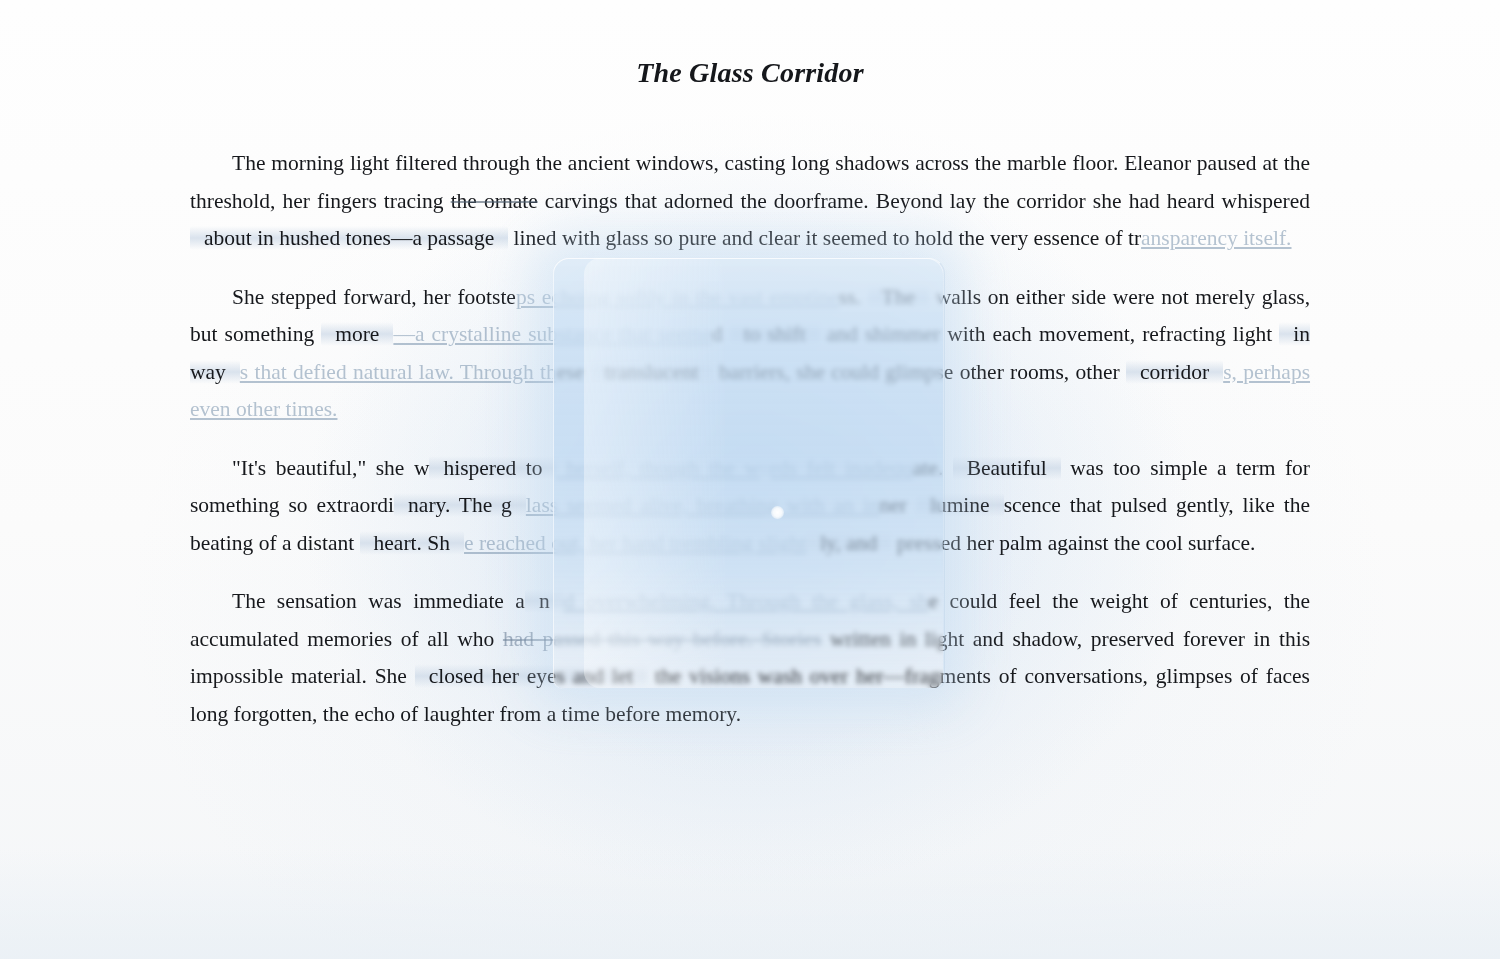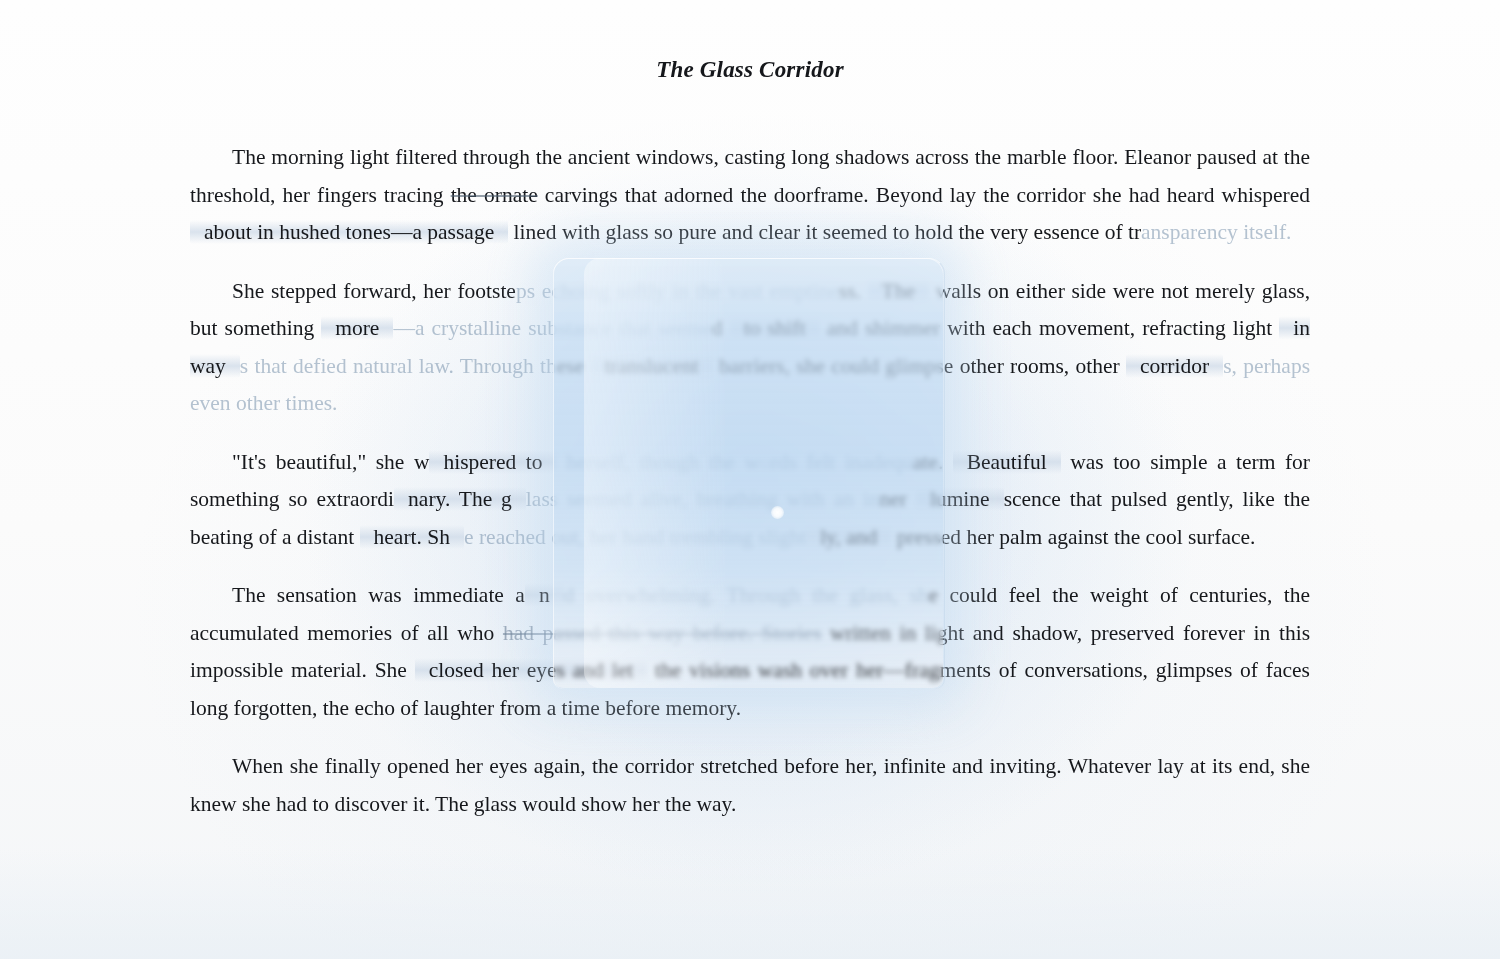--- a/index.html
+++ b/index.html
@@ -31,21 +31,21 @@
   .page {
     position: relative;
     width: 1500px;
     height: 959px;
     box-sizing: border-box;
     padding: 40px 190px 0 190px;
   }
 
   .doc-title {
     font-style: italic;
-    font-size: 23px;
+    font-size: 28px;
     text-align: center;
     letter-spacing: 0.2px;
     margin: 17px 0 56px 0;
     color: #15171b;
   }
 
   .para {
     font-size: 21.5px;
     line-height: 37.5px;
     text-align: justify;
@@ -120,20 +120,21 @@
     height: 13px;
     border-radius: 50%;
     background: radial-gradient(circle, #ffffff 0%, rgba(255,255,255,0.85) 45%, rgba(255,255,255,0) 100%);
     z-index: 5;
     pointer-events: none;
   }
 
   
   .veiled {
     color: rgba(120,145,172,0.55);
+    text-decoration: underline;
   }
   .veiled-strong {
     color: rgba(146,168,192,0.42);
   }
   .struck {
     color: rgba(106,126,148,0.62);
     text-decoration: line-through;
     text-decoration-color: rgba(106,126,148,0.55);
   }
   .smudge {
@@ -166,21 +167,20 @@
 
   <div class="glass-bloom"></div>
 
   <h1 class="doc-title">The Glass Corridor</h1>
 
   <div id="body-text">
       <p class="para"><span>The morning light filtered through the ancient windows, casting long shadows across the marble floor. Eleanor paused at the threshold, her fingers tracing </span><span class="soft-strike">the ornate</span><span> carvings that adorned the doorframe. Beyond lay the corridor she had heard whispered </span><span class="smudge">about in hushed tones—a passage</span><span> lined with glass so pure and clear it seemed to hold the very essence of tr</span><span class="veiled">ansparency itself.</span></p>
       <p class="para"><span>She stepped forward, her footste</span><span class="veiled">ps echoing softly in the vast emptine</span><span>ss. </span><span class="smudge">The</span><span> walls on either side were not merely glass, but something </span><span class="smudge">more</span><span class="veiled">—a crystalline substance that seeme</span><span>d </span><span class="smudge">to shift</span><span> and shimmer with each movement, refracting light </span><span class="smudge">in way</span><span class="veiled">s that defied natural law. Through th</span><span>ese </span><span class="smudge">translucent</span><span> barriers, she could glimpse other rooms, other </span><span class="smudge">corridor</span><span class="veiled">s, perhaps even other times.</span></p>
       <p class="para"><span>"It's beautiful," she w</span><span class="smudge">hispered to</span><span class="veiled"> herself, though the w</span><span class="veiled-strong">o</span><span class="veiled">rds felt inadequ</span><span>ate. </span><span class="smudge">Beautiful</span><span> was too simple a term for something so extraordi</span><span class="smudge">nary. The g</span><span class="veiled">lass seemed alive, breathing with an in</span><span>ner </span><span class="smudge">lumine</span><span>scence that pulsed gently, like the beating of a distant </span><span class="smudge">heart. Sh</span><span class="veiled">e reached out, her hand trembling slight</span><span class="smudge">ly, and</span><span> pressed her palm against the cool surface.</span></p>
       <p class="para"><span>The sensation was immediate a</span><span class="smudge">n</span><span class="veiled">d overwhelming. Through the glass, sh</span><span>e could feel the weight of centuries, the accumulated memories of all who </span><span class="struck">had passed this way before. Stories</span><span> written in light and shadow, preserved forever in this impossible material. She </span><span class="smudge">closed her eyes and let</span><span> the visions wash over her—fragments of conversations, glimpses of faces long forgotten, the echo of laughter from a time before memory.</span></p>
-      <p class="para"><span>When she finally opened her eyes again, the corridor stretched before her, infinite and inviting. Whatever lay at its end, she knew she had to discover it. The glass would show her the way.</span></p>
     </div>
 
   <div class="glass-panel"></div>
   <div class="glass-edge"></div>
   <div class="glass-highlight"></div>
 </div>
 
 <div class="bottom-fade"></div>
 
 </body></html>

